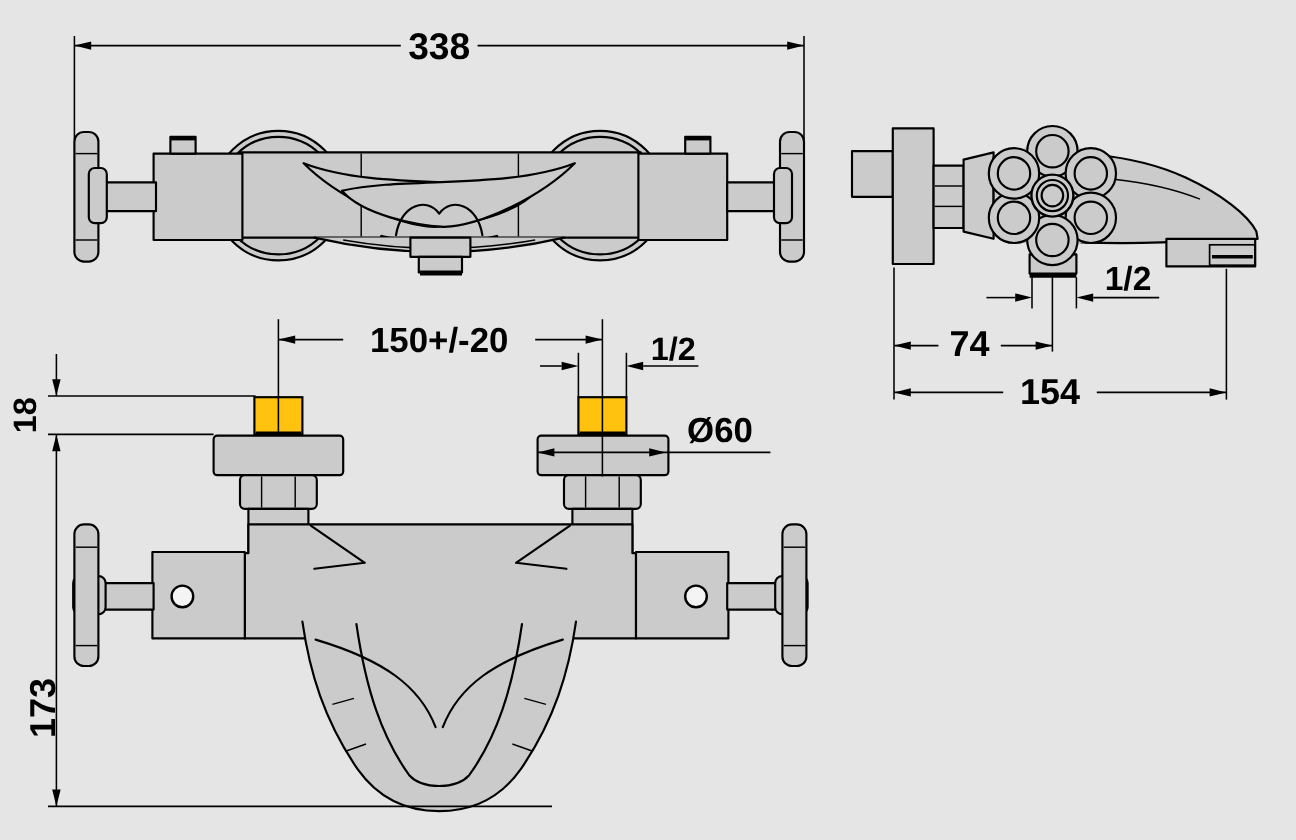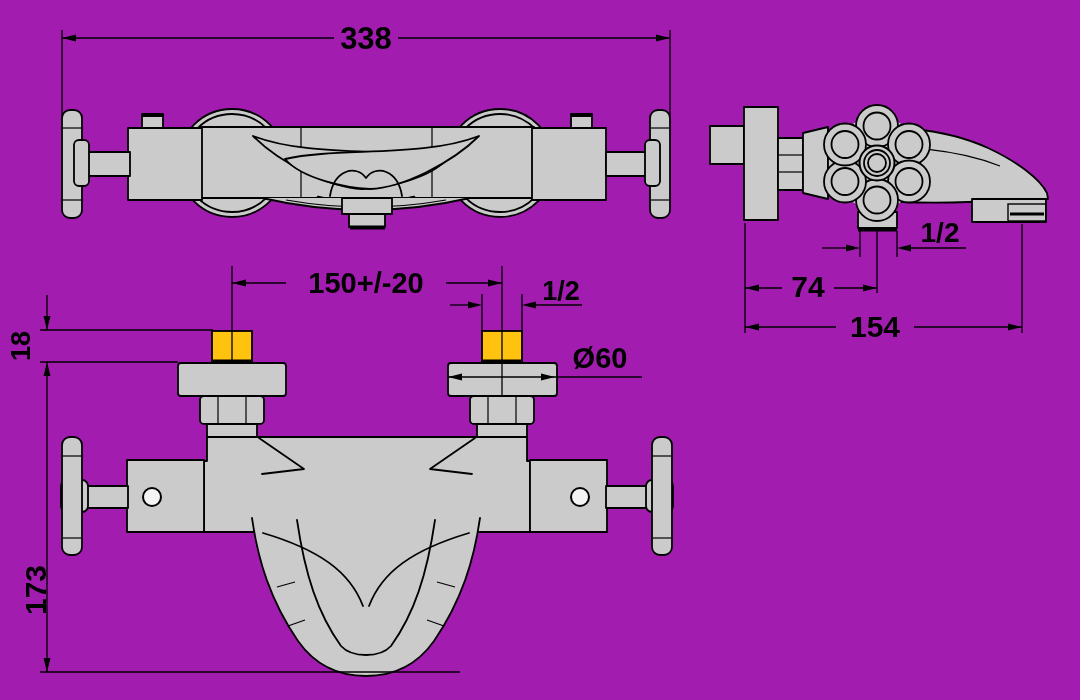--- a/index.html
+++ b/index.html
@@ -1,16 +1,16 @@
 <!DOCTYPE html>
 <html><head>
 <meta charset="utf-8">
 <style>
   html,body{margin:0;padding:0;background:#ffffff;}
-  .stage{width:1080px;height:700px;position:relative;background:#a21caf;overflow:hidden;}
+  .stage{width:1080px;height:700px;position:relative;background:#e5e5e5;overflow:hidden;}
   .part   {fill:#cbcbcb;stroke:#000;stroke-width:1.8;stroke-linejoin:round;}
   .partfill{fill:#cbcbcb;stroke:none;}
   .edge   {stroke:#000;stroke-width:1.8;fill:none;stroke-linejoin:round;stroke-linecap:round;}
   .seam   {stroke:#000;stroke-width:1.2;fill:none;}
   .thick  {stroke:#000;stroke-width:4;fill:none;}
   .thick3 {stroke:#000;stroke-width:3;fill:none;}
   .dimline{stroke:#000;stroke-width:1.3;fill:none;}
   .arrow  {fill:#000;stroke:none;}
   .yellow {fill:#ffc20e;stroke:#000;stroke-width:1.8;}
   .hole   {fill:#f4f4f4;stroke:#000;stroke-width:2;}

